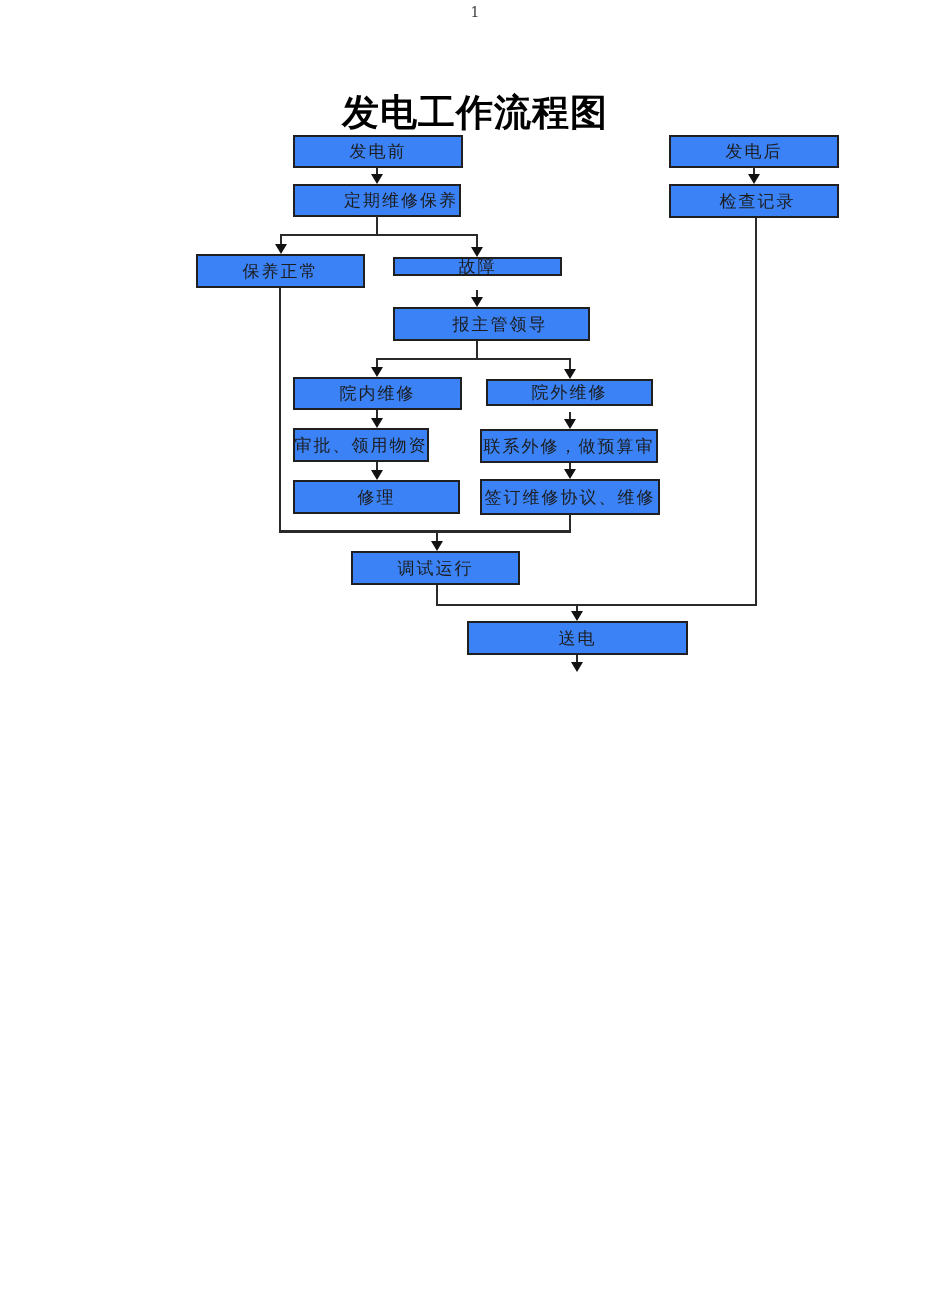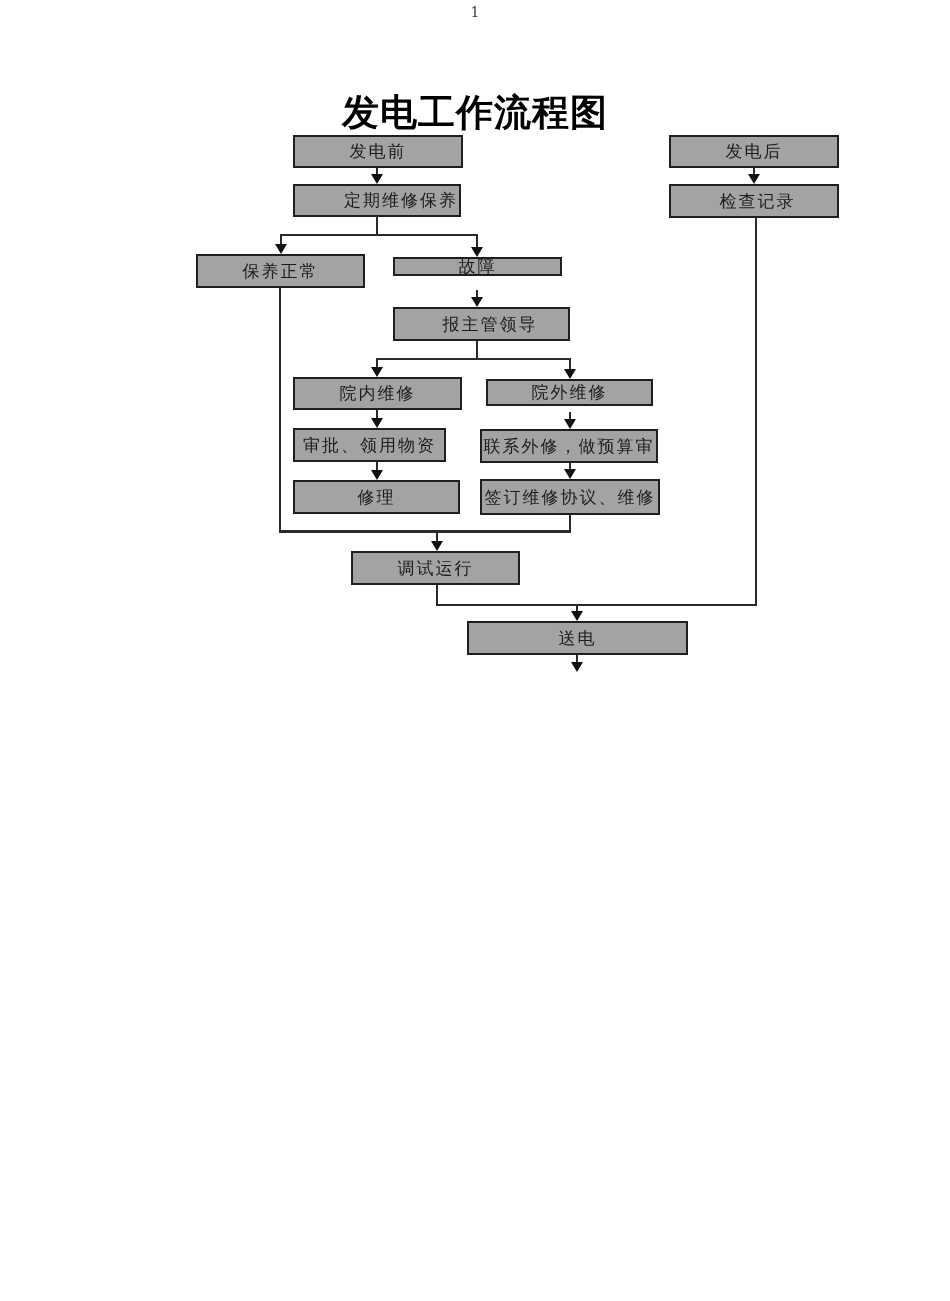--- a/index.html
+++ b/index.html
@@ -35,21 +35,21 @@
     font-size: 37px;
     font-weight: bold;
     letter-spacing: 1px;
     color: #000000;
     font-family: "DejaVu Sans", "Liberation Sans", sans-serif;
   }
   .node {
     position: absolute;
     box-sizing: border-box;
     border: 2px solid #1f1f1f;
-    background: #a3a3a3;
+    background: #3b82f6;
     display: flex;
     align-items: center;
     justify-content: center;
     font-size: 17px;
     color: #1c1c1c;
     letter-spacing: 2px;
     font-family: "DejaVu Serif", "Liberation Serif", serif;
     white-space: nowrap;
   }
   .vl, .hl {
@@ -74,24 +74,24 @@
 
   <div class="page-number">1</div>
   <h1 class="title">发电工作流程图</h1>
 
   <div class="node" style="left:293px; top:135px; width:170px; height:33px;">发电前</div>
   <div class="node" style="left:669px; top:135px; width:170px; height:33px;">发电后</div>
   <div class="node" style="left:293px; top:184px; width:168px; height:33px;padding-left:48px;">定期维修保养</div>
   <div class="node" style="left:669px; top:184px; width:170px; height:34px;padding-left:7px;">检查记录</div>
   <div class="node" style="left:196px; top:254px; width:169px; height:34px;">保养正常</div>
   <div class="node" style="left:393px; top:257px; width:169px; height:19px;">故障</div>
-  <div class="node" style="left:393px; top:307px; width:177px; height:34px;padding-left:17px;">报主管领导</div>
+  <div class="node" style="left:393px; top:307px; width:197px; height:34px;padding-left:17px;">报主管领导</div>
   <div class="node" style="left:293px; top:377px; width:169px; height:33px;">院内维修</div>
   <div class="node" style="left:486px; top:379px; width:167px; height:27px;">院外维修</div>
-  <div class="node" style="left:293px; top:428px; width:153px; height:34px;">审批、领用物资</div>
+  <div class="node" style="left:293px; top:428px; width:136px; height:34px;">审批、领用物资</div>
   <div class="node" style="left:480px; top:429px; width:178px; height:34px;">联系外修，做预算审</div>
   <div class="node" style="left:293px; top:480px; width:167px; height:34px;">修理</div>
   <div class="node" style="left:480px; top:479px; width:180px; height:36px;">签订维修协议、维修</div>
   <div class="node" style="left:351px; top:551px; width:169px; height:34px;">调试运行</div>
   <div class="node" style="left:467px; top:621px; width:221px; height:34px;">送电</div>
 
   <div class="vl" style="left:376px; top:168px; height:6px;"></div>
   <div class="ah" style="left:371px; top:174px;"></div>
 
   <div class="vl" style="left:753px; top:167px; height:7px;"></div>

